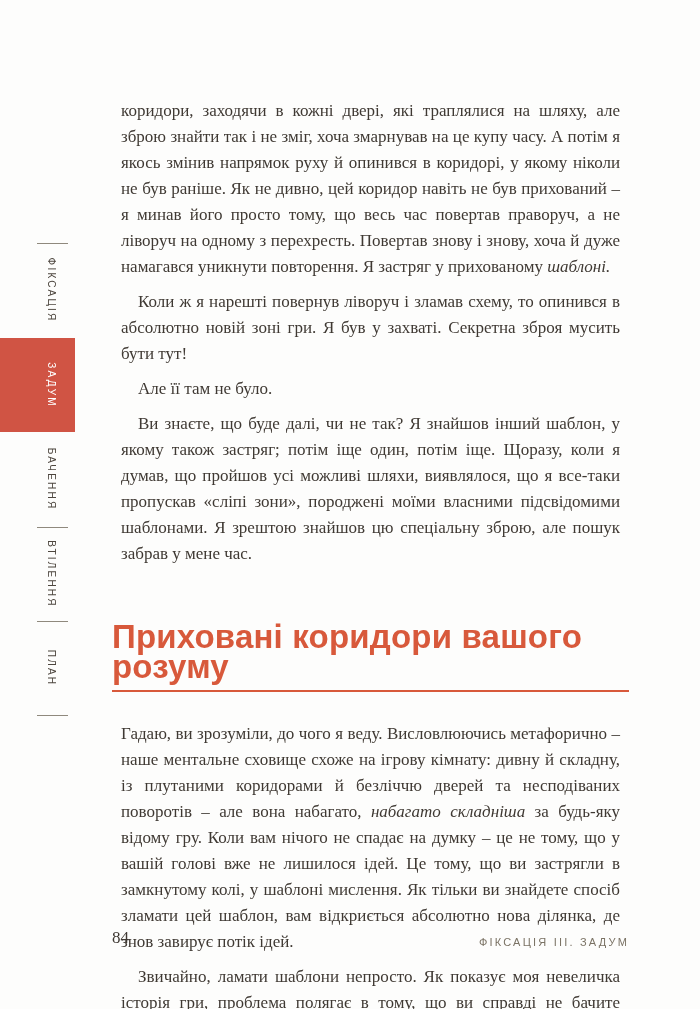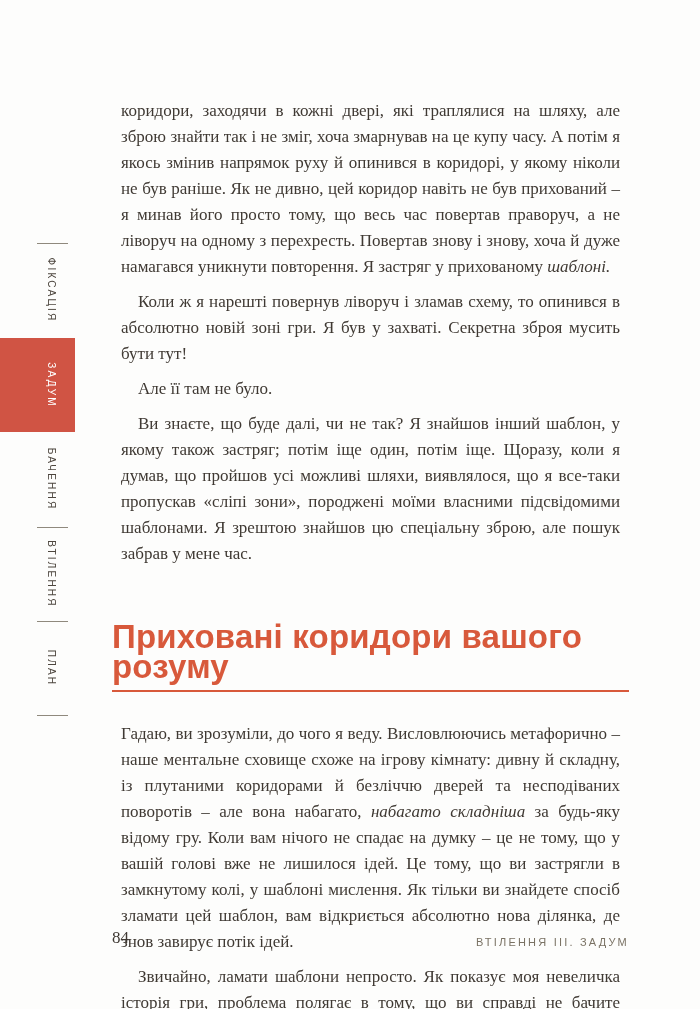--- a/index.html
+++ b/index.html
@@ -106,16 +106,16 @@
       <div class="tab-rule" style="top: 0px;"></div>
       <div class="tab-rule" style="top: 283.5px;"></div>
       <div class="tab-rule" style="top: 378px;"></div>
       <div class="tab-rule" style="top: 472px;"></div>
     </aside>
 
   <main class="content" id="content"><p class=""><span>коридори, заходячи в кожні двері, які траплялися на шляху, але зброю знайти так і не зміг, хоча змарнував на це купу часу. А потім я якось змінив напрямок руху й опинився в коридорі, у якому ніколи не був раніше. Як не дивно, цей коридор навіть не був прихований – я минав його просто тому, що весь час повертав праворуч, а не ліворуч на одному з перехресть. Повертав знову і знову, хоча й дуже намагався уникнути повторення. Я застряг у прихованому </span><i>шаблоні.</i></p><p class="indent"><span>Коли ж я нарешті повернув ліворуч і зламав схему, то опинився в абсолютно новій зоні гри. Я був у захваті. Секретна зброя мусить бути тут!</span></p><p class="indent"><span>Але її там не було.</span></p><p class="indent"><span>Ви знаєте, що буде далі, чи не так? Я знайшов інший шаблон, у якому також застряг; потім іще один, потім іще. Щоразу, коли я думав, що пройшов усі можливі шляхи, виявлялося, що я все-таки пропускав «сліпі зони», породжені моїми власними підсвідомими шаблонами. Я зрештою знайшов цю спеціальну зброю, але пошук забрав у мене час.</span></p><h2 class="section-heading">Приховані коридори вашого розуму</h2><p class=""><span>Гадаю, ви зрозуміли, до чого я веду. Висловлюючись метафорично – наше ментальне сховище схоже на ігрову кімнату: дивну й складну, із плутаними коридорами й безліччю дверей та несподіваних поворотів – але вона набагато, </span><i>набагато складніша</i><span> за будь-яку відому гру. Коли вам нічого не спадає на думку – це не тому, що у вашій голові вже не лишилося ідей. Це тому, що ви застрягли в замкнутому колі, у шаблоні мислення. Як тільки ви знайдете спосіб зламати цей шаблон, вам відкриється абсолютно нова ділянка, де знов завирує потік ідей.</span></p><p class="indent"><span>Звичайно, ламати шаблони непросто. Як показує моя невеличка історія гри, проблема полягає в тому, що ви справді не бачите шаблон, поки перебуваєте в ньому. На наступних сторінках ми переглянемо набір прийомів, розроблених для того, щоб допомогти вам зламати шаблони й розблокувати нові ділянки у вашому ментальному сховищі.</span></p></main>
 
   <footer class="footer">
     <span class="pagenum">84</span>
-    <span class="running">ВТІЛЕННЯ III. ЗАДУМ</span>
+    <span class="running">ФІКСАЦІЯ III. ЗАДУМ</span>
   </footer>
 
 </div>
 
 </body></html>

